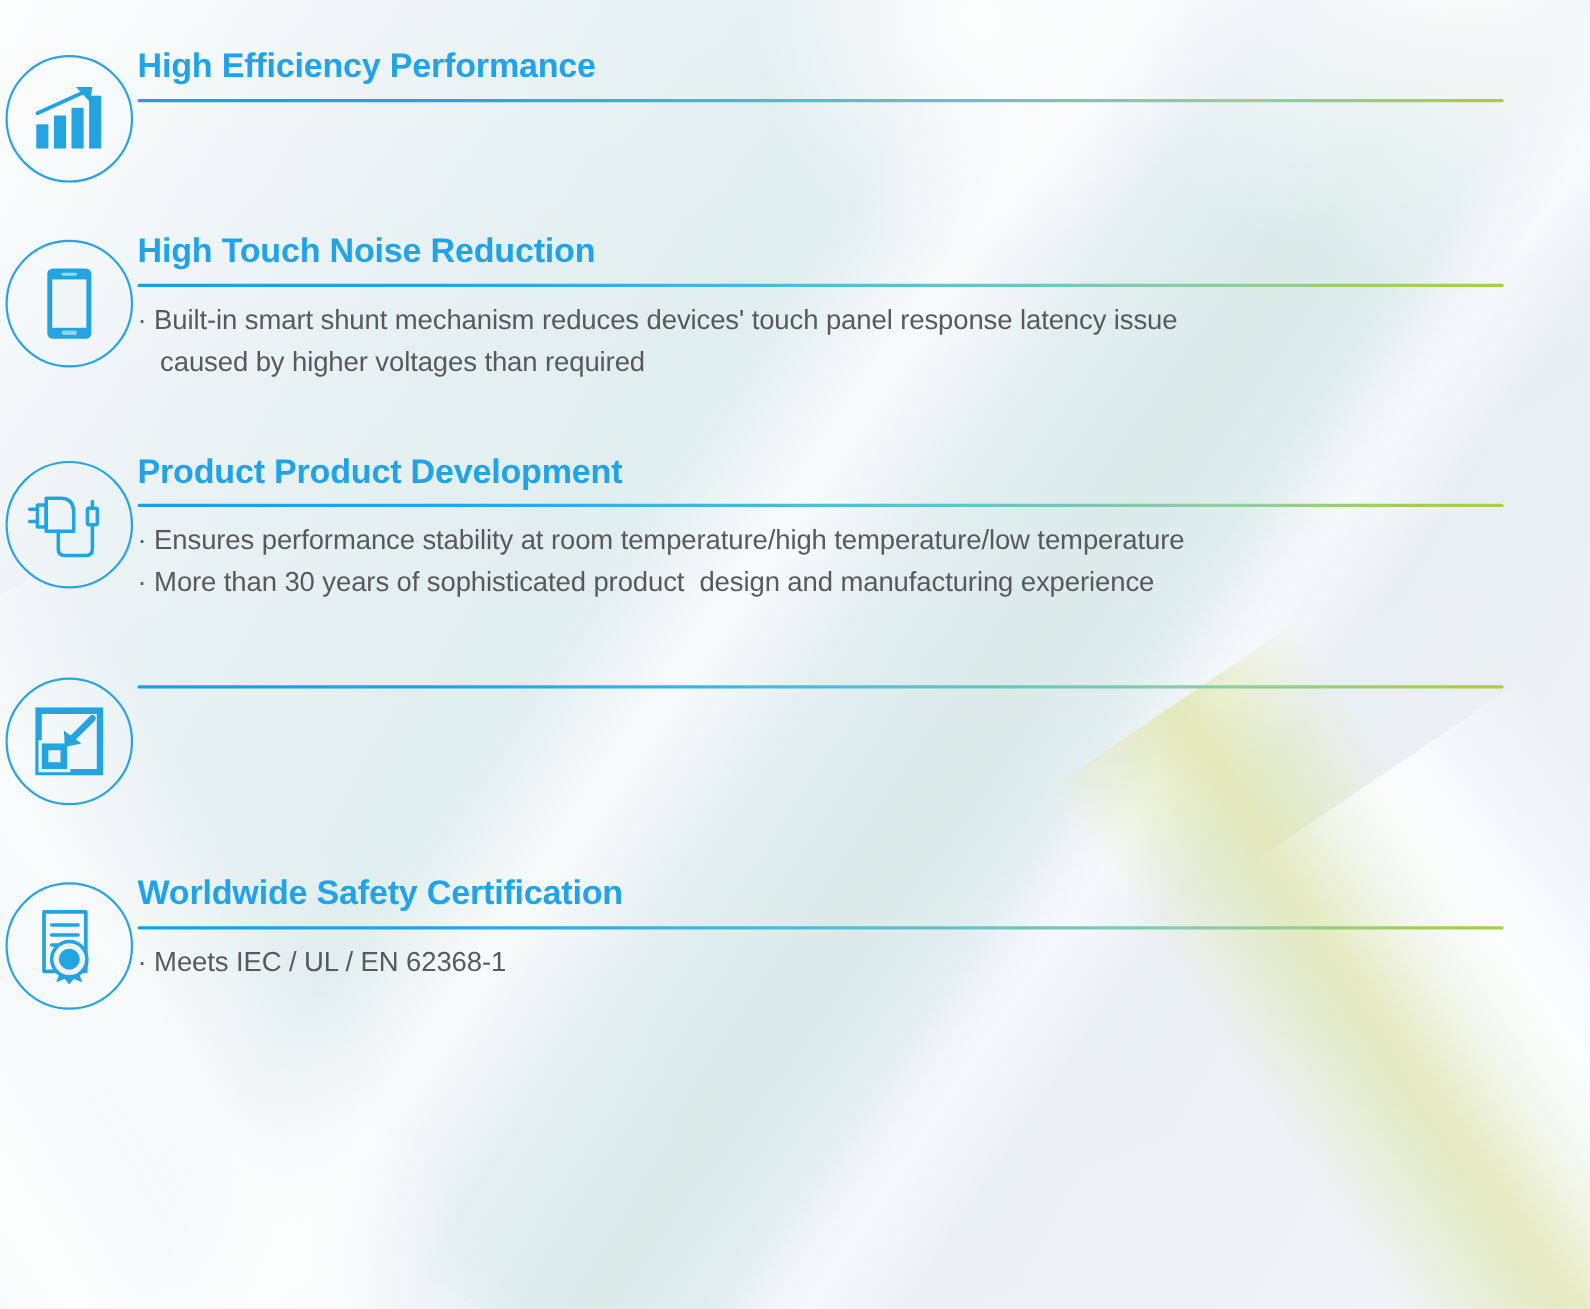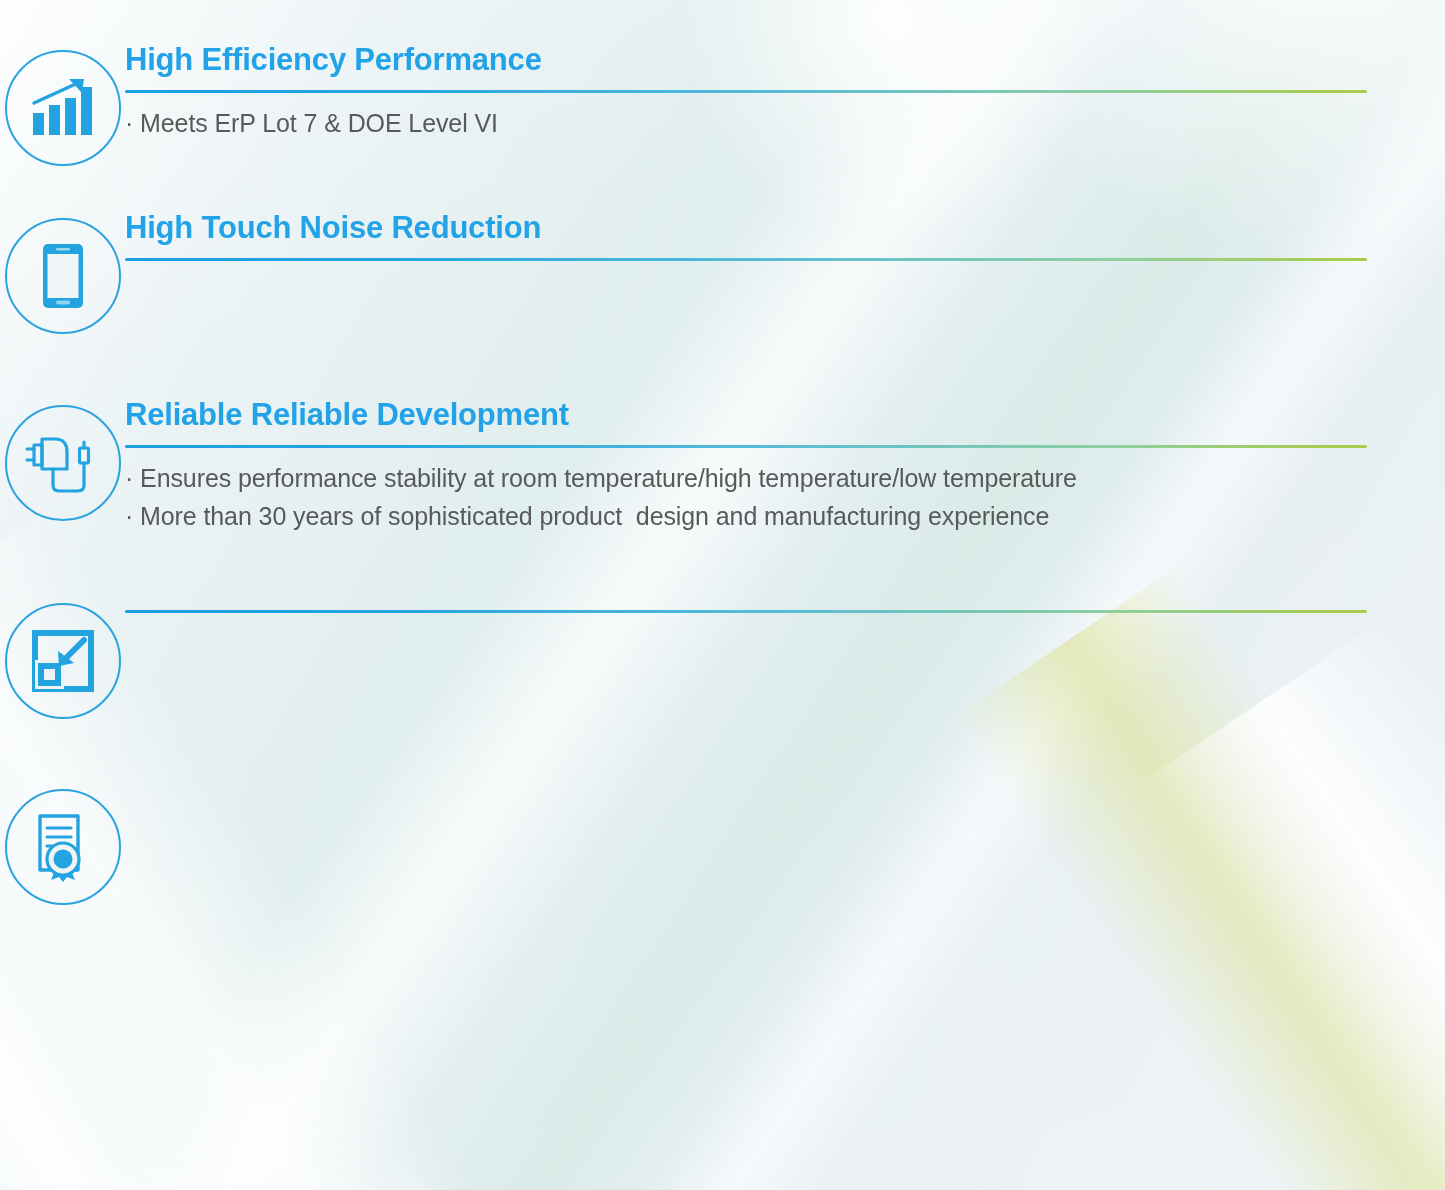--- a/index.html
+++ b/index.html
@@ -143,61 +143,62 @@
             <rect x="35" y="21" width="11" height="37" fill="#23a3e0"></rect>
             <rect x="51" y="10" width="11" height="48" fill="#23a3e0"></rect>
             <path d="M4 26 L50 5" stroke="#23a3e0" stroke-width="3.4" fill="none" stroke-linecap="round"></path>
             <path d="M39 2 L54 2 L52 16 Z" fill="#23a3e0"></path>
           </svg>
         </div>
       </div>
       <div class="body-col">
         <div class="f-title">High Efficiency Performance</div>
         <div class="f-rule"></div>
-        <div class="f-lines">
-          <div class="f-line">· Meets ErP Lot 7 &amp; DOE Level VI</div>
-        </div>
       </div>
     </div>
 
     <div class="feature f2">
       <div class="icon-wrap">
         <div class="icon-circle">
           <svg width="44" height="68" viewBox="0 0 44 68">
             <rect x="2" y="2" width="40" height="64" rx="5" ry="5" fill="#23a3e0"></rect>
             <rect x="6.5" y="12" width="31" height="44" fill="#f0f5f7"></rect>
             <rect x="15" y="6" width="14" height="2.6" rx="1.3" fill="#9bd7ef"></rect>
             <rect x="15" y="58.5" width="14" height="4" rx="2" fill="#8fd3ee"></rect>
           </svg>
         </div>
       </div>
       <div class="body-col">
         <div class="f-title">High Touch Noise Reduction</div>
         <div class="f-rule"></div>
+        <div class="f-lines">
+          <div class="f-line">· Built-in smart shunt mechanism reduces devices' touch panel response latency issue
+   caused by higher voltages than required</div>
+        </div>
       </div>
     </div>
 
     <div class="feature f3">
       <div class="icon-wrap">
         <div class="icon-circle">
           <svg width="76" height="68" viewBox="0 0 76 68">
             <g fill="none" stroke="#23a3e0" stroke-width="3.2" stroke-linecap="round" stroke-linejoin="round">
               <path d="M17 10 H30 Q42 10 42 23 V40 H17 Z"></path>
               <rect x="9" y="16" width="8" height="20"></rect>
               <path d="M2 20 H9"></path>
               <path d="M2 31 H9"></path>
               <path d="M28 40 V56 Q28 62 34 62 H53 Q59 62 59 56 V34"></path>
               <rect x="54.5" y="19" width="9" height="15" rx="1.5"></rect>
               <path d="M59 13 V19"></path>
             </g>
           </svg>
         </div>
       </div>
       <div class="body-col">
-        <div class="f-title">Reliable Reliable Development</div>
+        <div class="f-title">Product Product Development</div>
         <div class="f-rule"></div>
         <div class="f-lines">
           <div class="f-line">· Ensures performance stability at room temperature/high temperature/low temperature</div>
           <div class="f-line">· More than 30 years of sophisticated product  design and manufacturing experience</div>
         </div>
       </div>
     </div>
 
     <div class="feature f4">
       <div class="icon-wrap">
@@ -223,16 +224,23 @@
             <path d="M8 4 H46 V58 H8 Z" fill="none" stroke="#23a3e0" stroke-width="3.4" stroke-linejoin="round"></path>
             <path d="M15 16 H39" stroke="#23a3e0" stroke-width="3.2" stroke-linecap="round"></path>
             <path d="M15 25 H39" stroke="#23a3e0" stroke-width="3.2" stroke-linecap="round"></path>
             <path d="M15 34 H32" stroke="#23a3e0" stroke-width="3.2" stroke-linecap="round"></path>
             <path d="M24 56 L19 68 L27 65 L31 70 L35 65 L43 68 L38 56 Z" fill="#23a3e0"></path>
             <circle cx="31" cy="47" r="16" fill="#eef4f6" stroke="#23a3e0" stroke-width="3.2"></circle>
             <circle cx="31" cy="47" r="9.5" fill="#23a3e0"></circle>
           </svg>
         </div>
       </div>
+      <div class="body-col">
+        <div class="f-title">Worldwide Safety Certification</div>
+        <div class="f-rule"></div>
+        <div class="f-lines">
+          <div class="f-line">· Meets IEC / UL / EN 62368-1</div>
+        </div>
+      </div>
     </div>
 
   </div>
 </div>
 
 </body></html>

